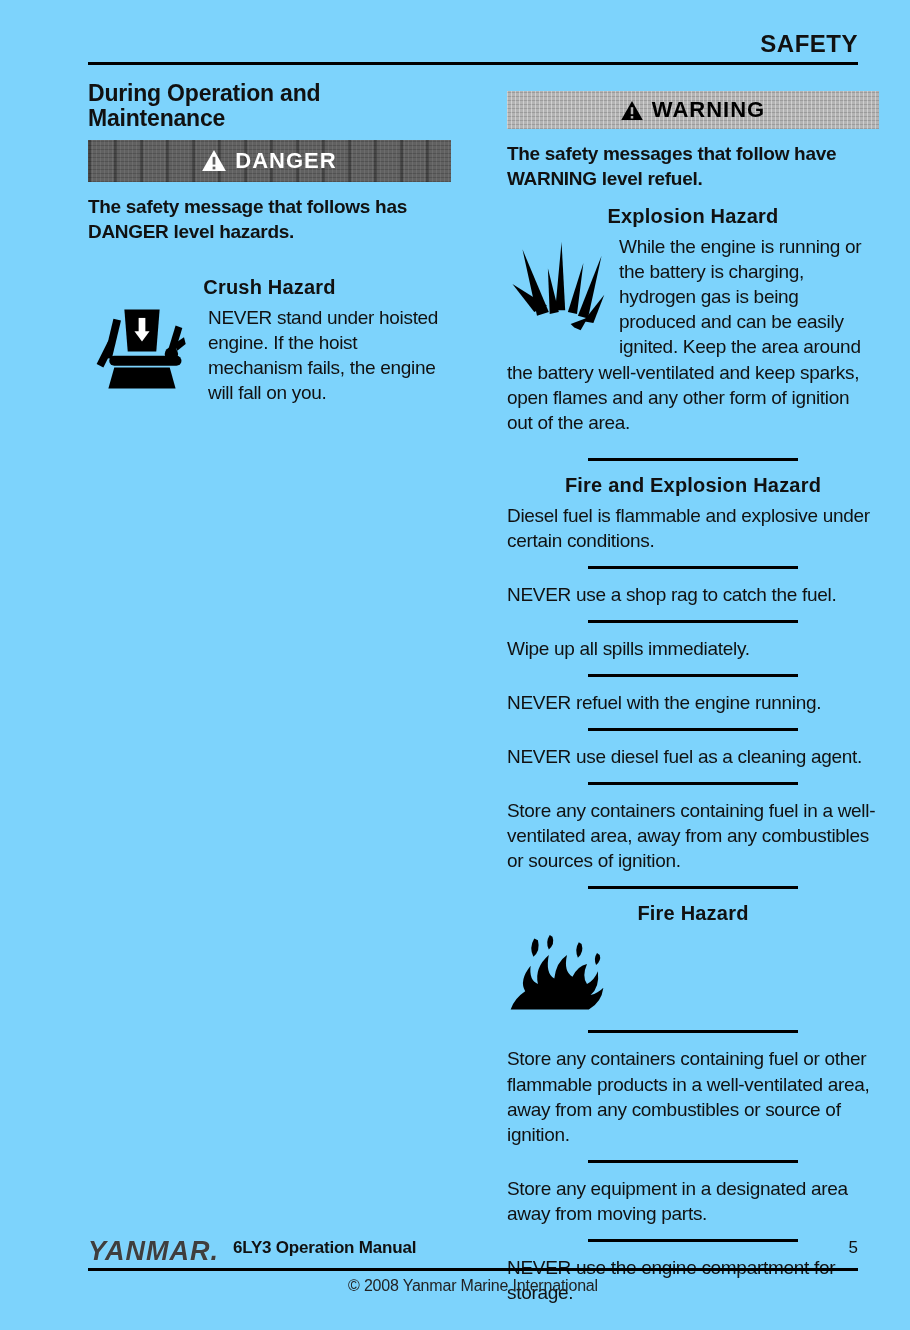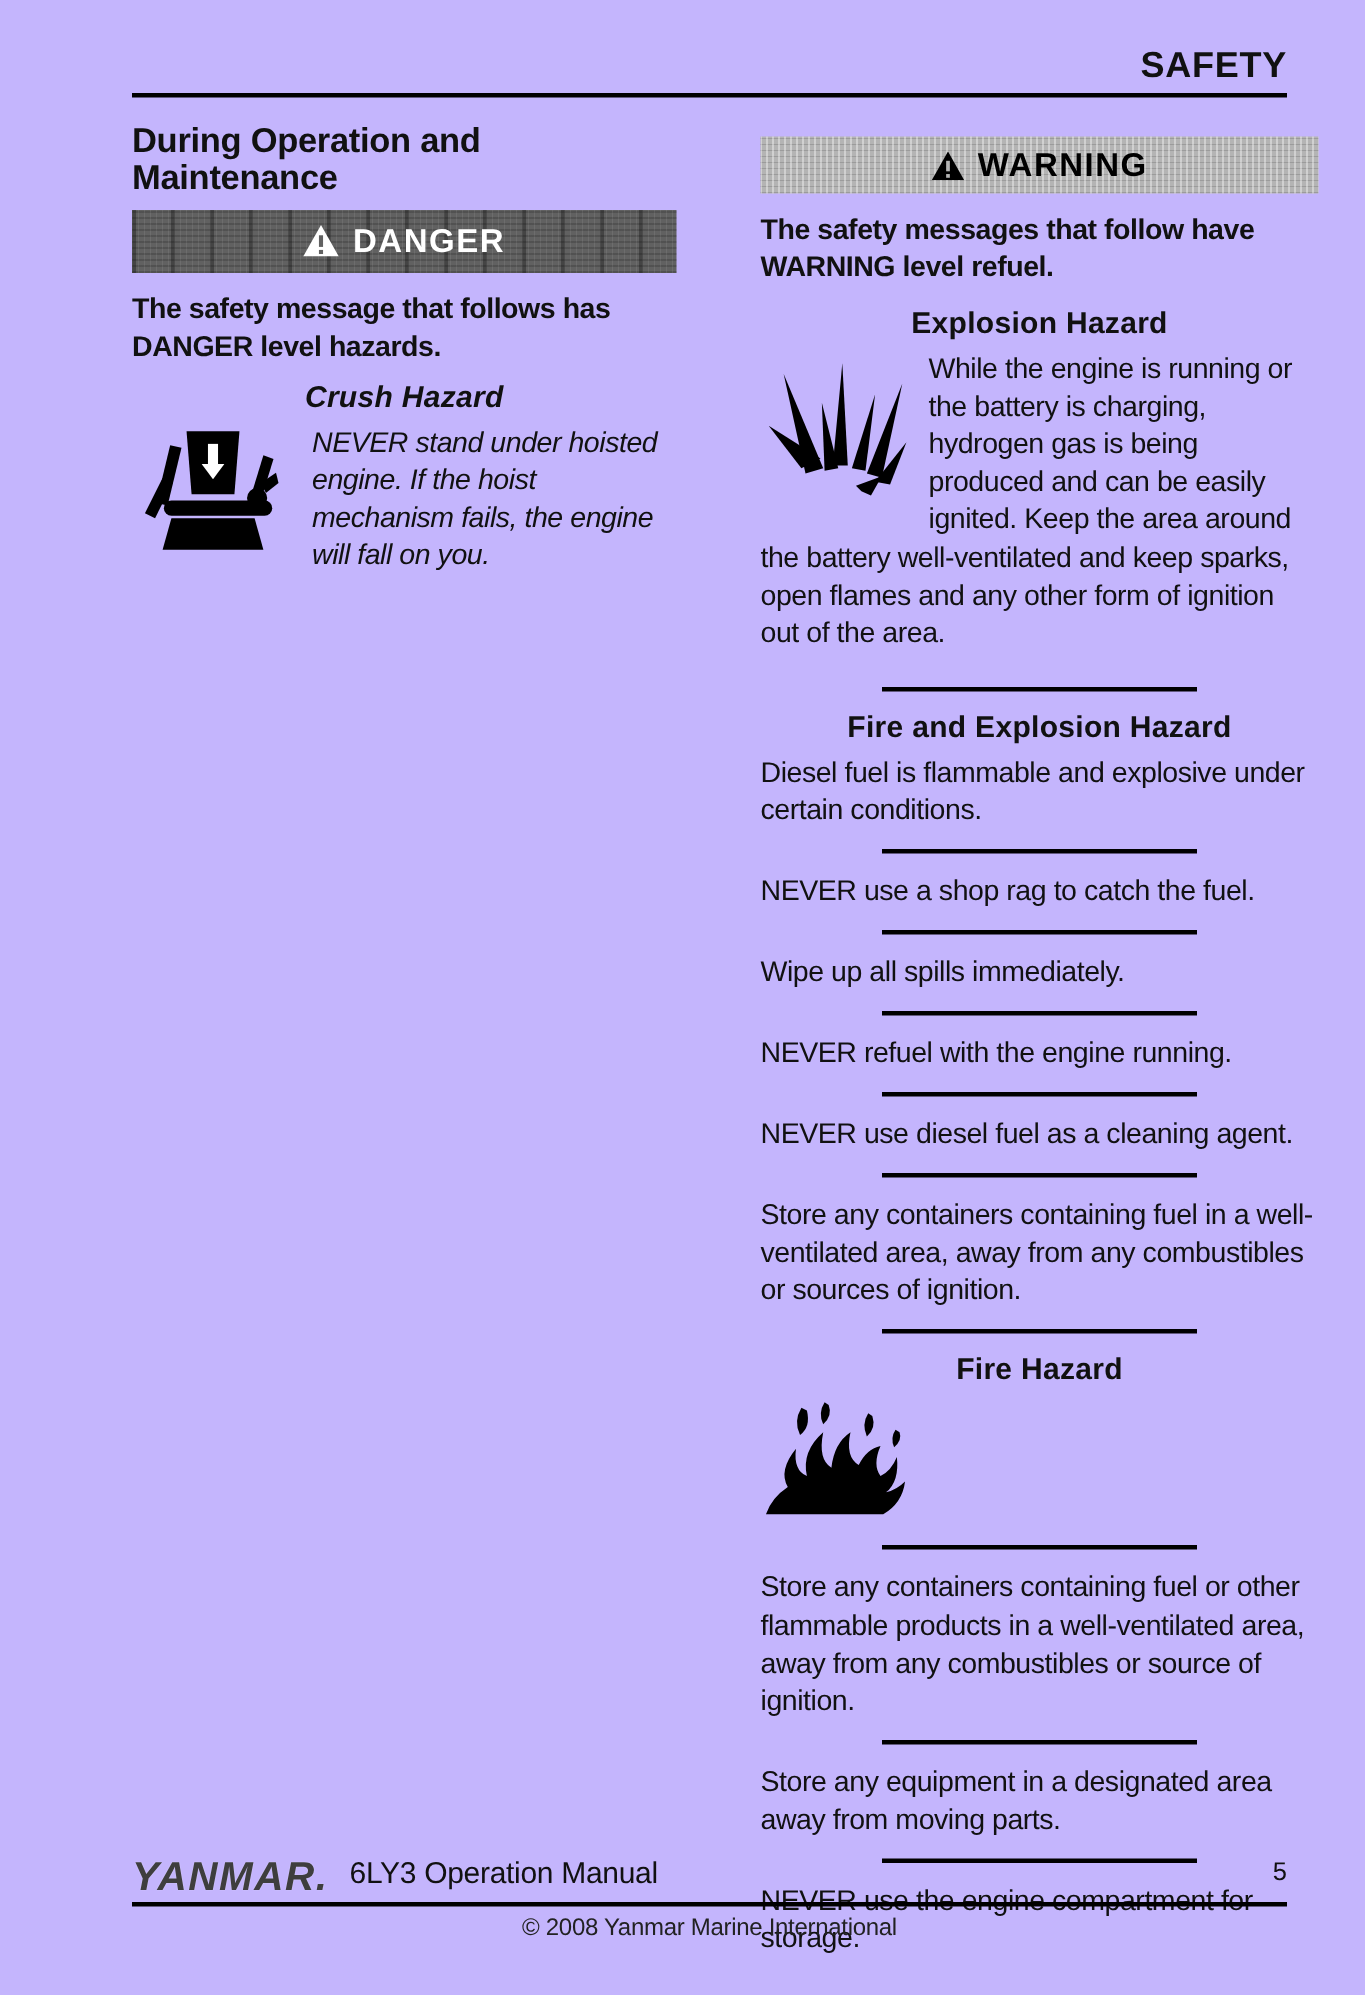--- a/index.html
+++ b/index.html
@@ -1,19 +1,19 @@
 <!DOCTYPE html>
 <html><head>
 <meta charset="utf-8">
 <style>
   html,body{margin:0;padding:0;background:#e8e8e8;}
   .page{
     position:relative;
     width:910px;height:1330px;
-    background:#c4b5fd;
+    background:#7dd3fc;
     font-family:"Liberation Sans","DejaVu Sans",sans-serif;
     color:#111;
     overflow:hidden;
   }
   .content{
     position:absolute;left:88px;top:30px;width:770px;
   }
   .safety-head{
     text-align:right;
     font-size:24px;font-weight:bold;letter-spacing:.5px;
@@ -71,21 +71,21 @@
   .footer-row{
     display:flex;align-items:flex-start;
     border-bottom:3px solid #000;
     padding-bottom:3px;
   }
   .logo{
     font-size:27px;font-weight:bold;font-style:italic;
     letter-spacing:1px;color:#3e3e3e;line-height:1;
     text-shadow:0 0 1px rgba(255,255,255,.4);
   }
-  .manual-title{font-size:20px;letter-spacing:-.2px;margin-left:14px;line-height:1.15;}
+  .manual-title{font-size:17px;letter-spacing:-.2px;margin-left:14px;line-height:1.15;font-weight:bold;}
   .page-num{font-size:17px;margin-left:auto;line-height:1.15;}
   .copyright{
     text-align:center;font-size:16px;letter-spacing:-.2px;color:#222;
     margin-top:6px;
   }
   svg{display:block;}
 </style>
 </head>
 <body>
 
@@ -105,21 +105,21 @@
               <path d="M13 0 L26 23 L0 23 Z" fill="#ffffff"></path>
               <rect x="11.5" y="7.5" width="3" height="8.5" fill="#616161"></rect>
               <rect x="11.5" y="18.2" width="3" height="3" fill="#616161"></rect>
             </svg>
           </span>
           <span class="banner-label">DANGER</span>
         </div>
 
         <p class="bold">The safety message that follows has DANGER level hazards.</p>
 
-        <div style="margin-top:10px;font-style:italic;">
+        <div style="margin-top:32px;">
           <div class="hazard-heading">Crush Hazard</div>
           <div class="icon-block">
             <span class="icon-float">
               <svg width="108" height="84" viewBox="0 0 110 100">
                 <g fill="#000">
                   <path d="M34 3 h42 l-4 50 h-34 z"></path>
                   <polygon points="10,60 21,14 30,16 19,62"></polygon>
                   <polygon points="1,68 15,40 23,44 9,72"></polygon>
                   <polygon points="84,58 95,22 103,25 92,61"></polygon>
                   <polygon points="93,44 105,36 107,44 97,52"></polygon>

